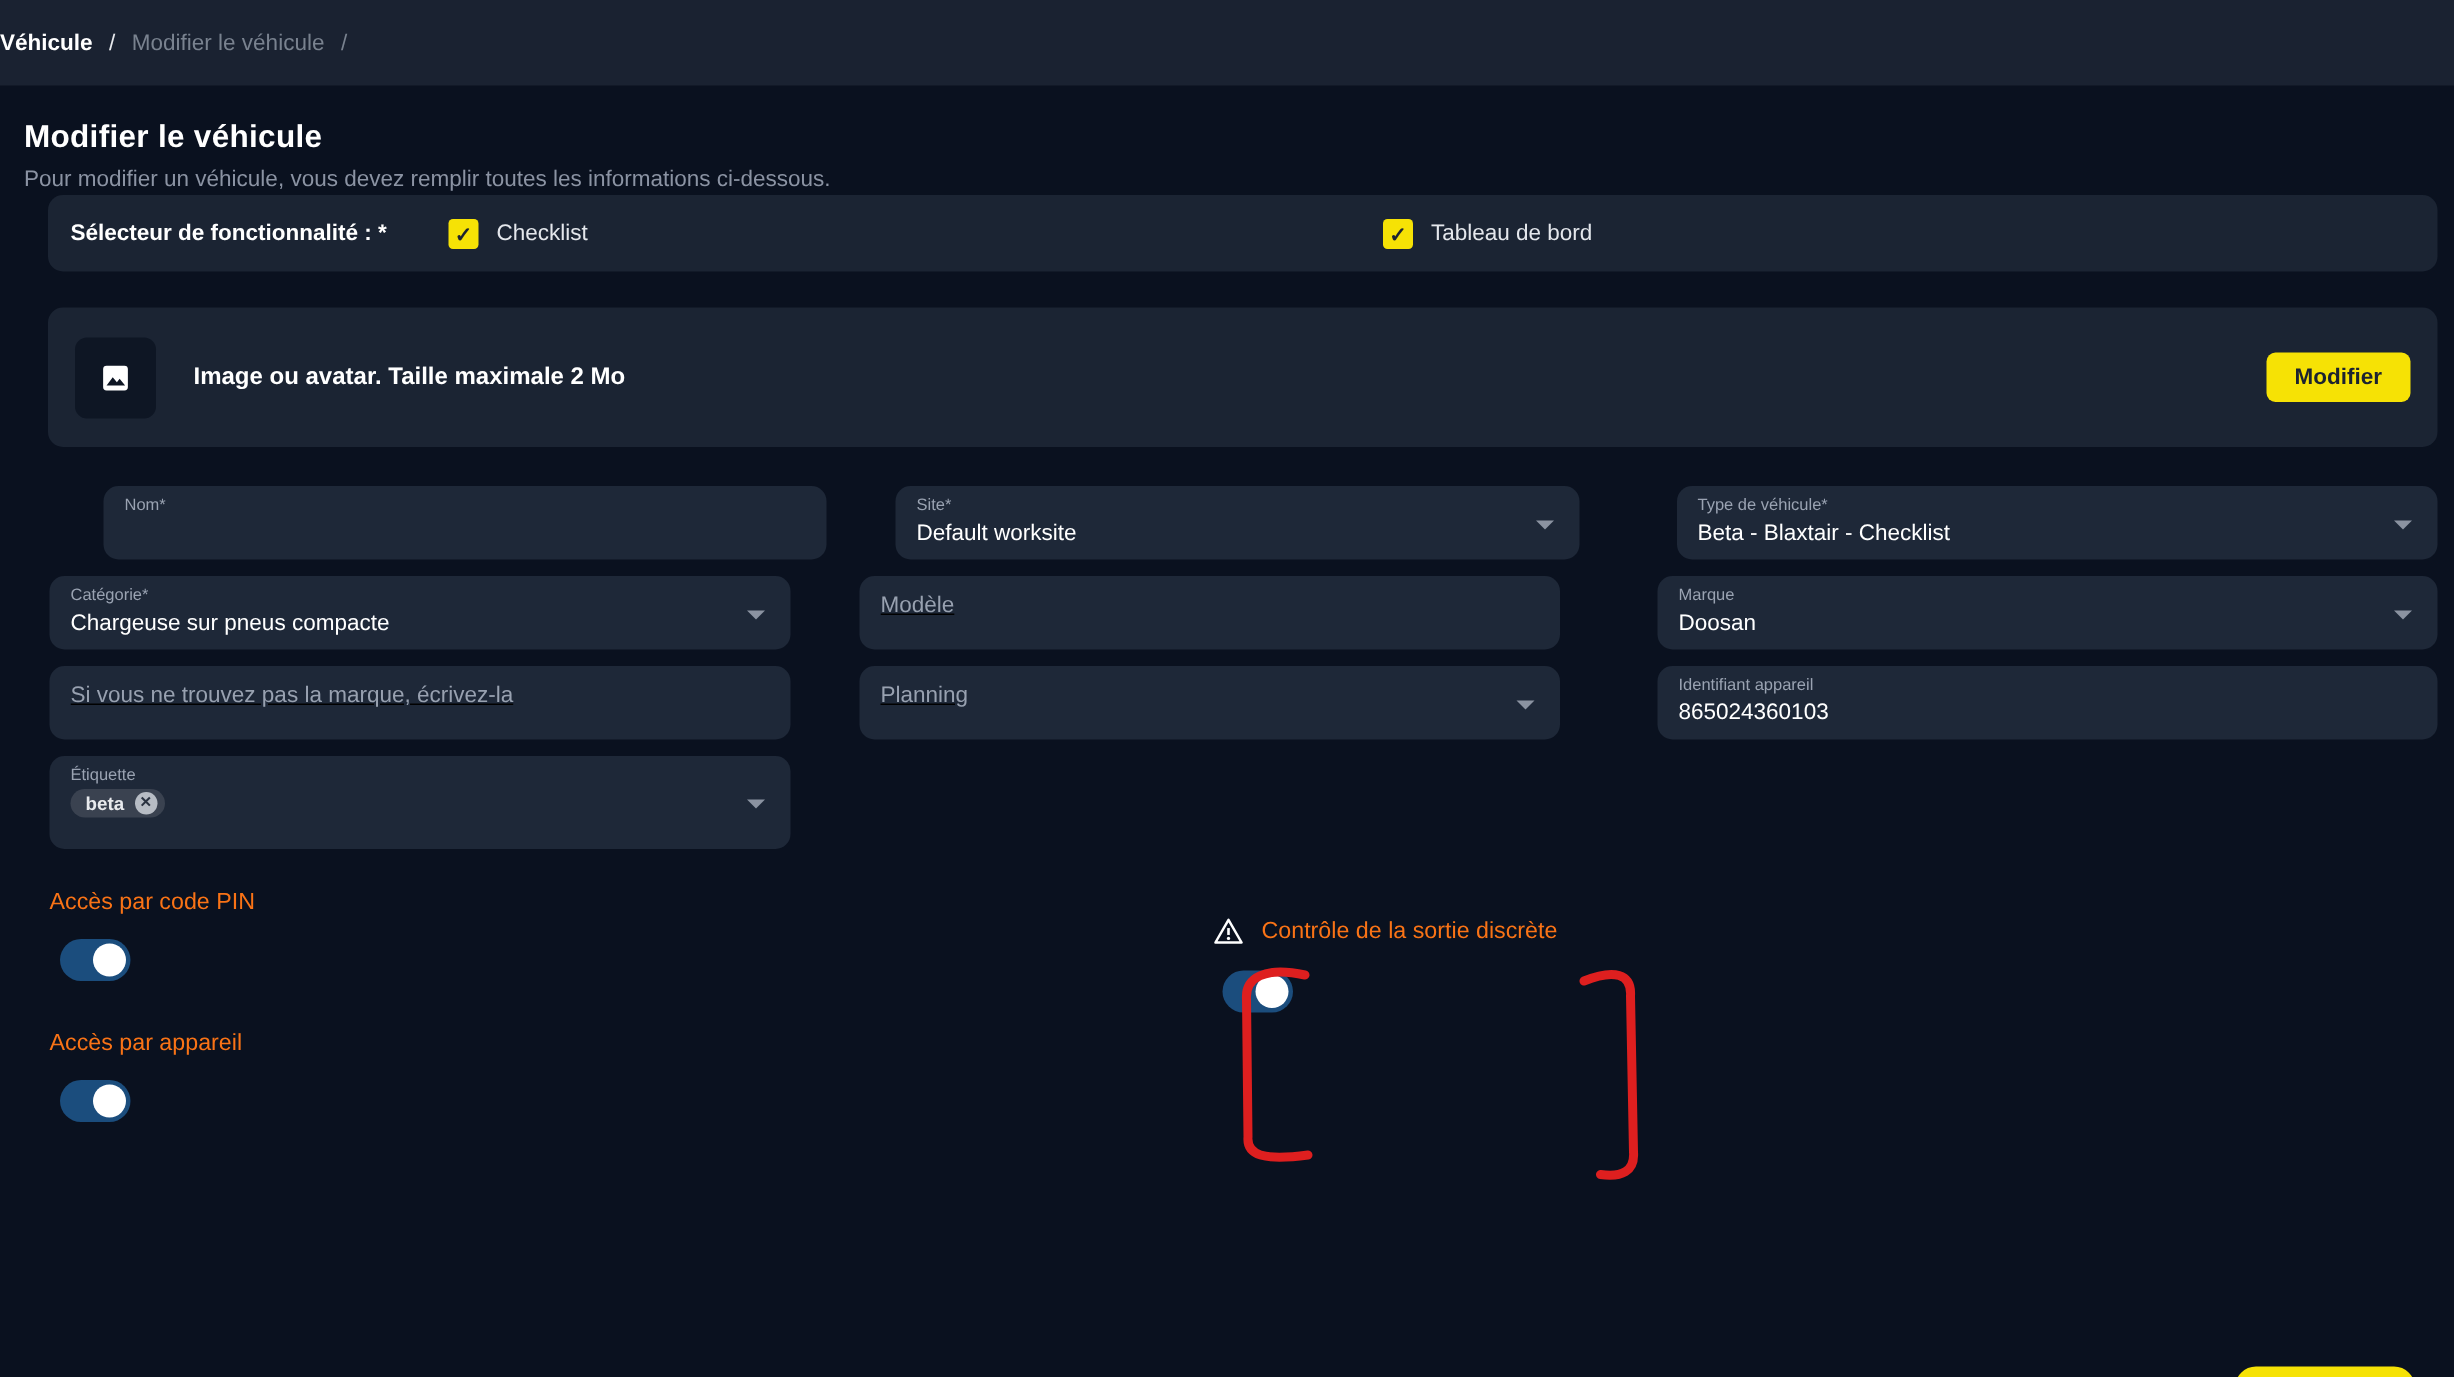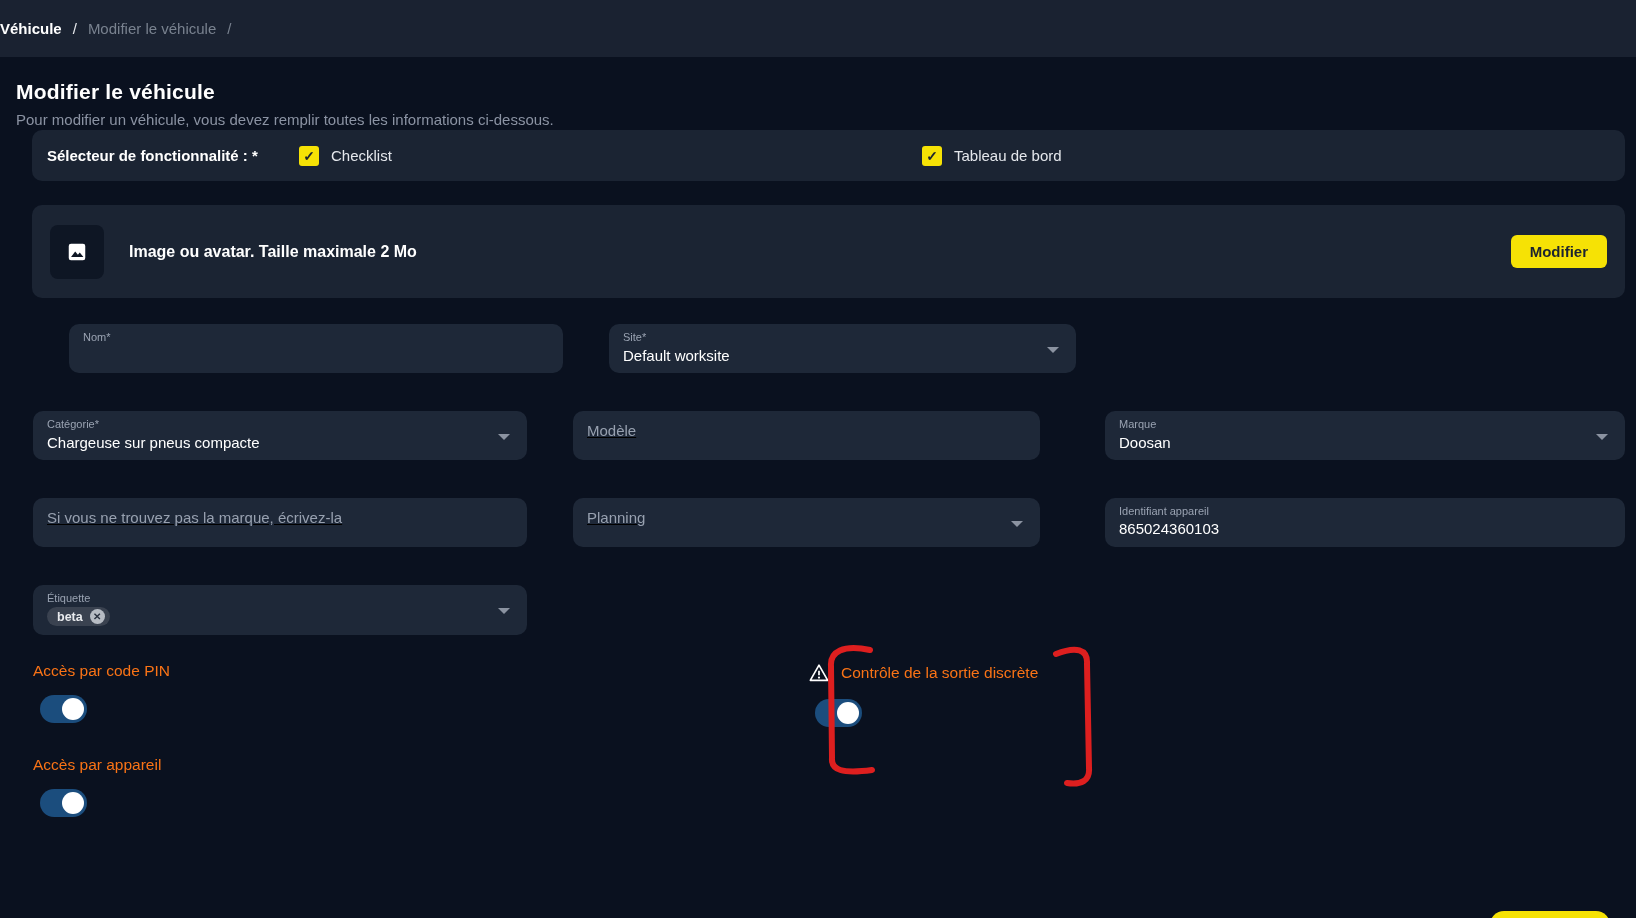--- a/index.html
+++ b/index.html
@@ -33,52 +33,52 @@
   .checkbox .tick { color:#1c2430; font-size:14px; font-weight:700; line-height:1; }
   .check-label { color:#e4e7ec; font-size:15px; }
 
   .upload-panel { margin-top:24px; height:93px; display:flex; align-items:center; padding:0 18px; }
   .img-tile { width:54px; height:54px; border-radius:8px; background:#0e1624; display:flex; align-items:center; justify-content:center; }
   .upload-text { margin-left:25px; color:#ffffff; font-size:16px; font-weight:600; }
   .browse-btn { margin-left:auto; background:#f6e205; color:#1c2330; border:none; border-radius:6px;
     font-family:"Liberation Sans",sans-serif; font-size:15px; font-weight:600; padding:8px 19px; cursor:pointer; }
 
   
-  .form-row { display:flex; margin-left:33px; margin-right:11px; margin-top:38px; }
+  .form-row { display:flex; margin-left:33px; margin-right:11px; margin-top:11px; }
   .form-row.first { margin-top:26px;padding-left:36px; }
   .field { position:relative; height:49px; background:#1e2838; border-radius:10px; padding:7px 14px 0 14px; cursor:pointer; }
   .field.centered { display:flex; align-items:flex-start; padding-top:11px;text-decoration:underline; }
   .w1 { width:494px; }
   .w2 { width:467px; margin-left:46px; }
   .w3 { width:520px; margin-left:65px; }
   .f-label { font-size:11px; color:#9aa3b2; display:block; }
   .f-value { font-size:15px; color:#ffffff; margin-top:4px; white-space:nowrap; }
   .f-input { background:transparent; border:none; outline:none; color:#ffffff; font-size:15px; width:90%;
     font-family:"Liberation Sans",sans-serif; padding:0; margin-top:3px; }
   .f-input::placeholder, .ph-input::placeholder { color:#98a1b0; opacity:1; }
   .ph-input { background:transparent; border:none; outline:none; color:#ffffff; font-size:15px; width:85%;
     font-family:"Liberation Sans",sans-serif; padding:0; }
   .ph-text { color:#98a1b0; font-size:15px; }
   .caret { position:absolute; right:17px; top:50%; margin-top:-2px; width:0; height:0;
     border-left:6px solid transparent; border-right:6px solid transparent; border-top:6px solid #8b93a1; }
-  .field.tall { height:50px; }
+  .field.tall { height:62px; }
   .chip { display:inline-flex; align-items:center; background:#3a4250; border-radius:10px;
     padding:2px 5px 2px 10px; margin-top:3px; }
   .chip-label { color:#e8eaed; font-size:12.5px; font-weight:600; }
   .chip-x { width:15px; height:15px; margin-left:7px; border-radius:50%; background:#b7bcc4; color:#2a3240;
     display:flex; align-items:center; justify-content:center; font-size:10px; font-weight:700; cursor:pointer; line-height:1; }
 
   
   .toggles-zone { position:relative; margin-left:33px; margin-top:27px; }
   .toggle-block .t-label { color:#f97316; font-size:15.5px; }
   .t-label-row { display:flex; align-items:center; gap:11px; }
   .switch { margin-top:15px; margin-left:7px; width:47px; height:28px; border-radius:14px; background:#1b4d7d;
     position:relative; cursor:pointer; }
   .switch .knob { position:absolute; right:3px; top:3px; width:22px; height:22px; border-radius:50%; background:#ffffff; }
-  .toggle-block.discrete { position:absolute; left:775px; top:0; }
+  .toggle-block.discrete { position:absolute; left:775px; top:17px; }
   .toggle-block.second { margin-top:33px; }
   .warn-icon { width:22px; height:22px; display:inline-flex; }
 
   
   .annotation-svg { position:absolute; left:788px; top:636px; pointer-events:none; z-index:6; }
 
   
   .partial-btn { position:absolute; left:1490px; top:911px; width:120px; height:22px;
     background:#f6e205; border-radius:14px 14px 0 0; cursor:pointer; }
 </style>
@@ -126,20 +126,25 @@
 
 <div class="form-row first">
   <div class="field w1">
     <span class="f-label">Nom*</span>
   </div>
   <div class="field w2">
     <span class="f-label">Site*</span>
     <div class="f-value">Default worksite</div>
     <span class="caret"></span>
   </div>
+  <div class="field w3">
+    <span class="f-label">Type de véhicule*</span>
+    <div class="f-value">Beta - Blaxtair - Checklist</div>
+    <span class="caret"></span>
+  </div>
 </div>
 
 <div class="form-row">
   <div class="field w1">
     <span class="f-label">Catégorie*</span>
     <div class="f-value">Chargeuse sur pneus compacte</div>
     <span class="caret"></span>
   </div>
   <div class="field w2 centered">
     <input class="ph-input" placeholder="Modèle" style="">

